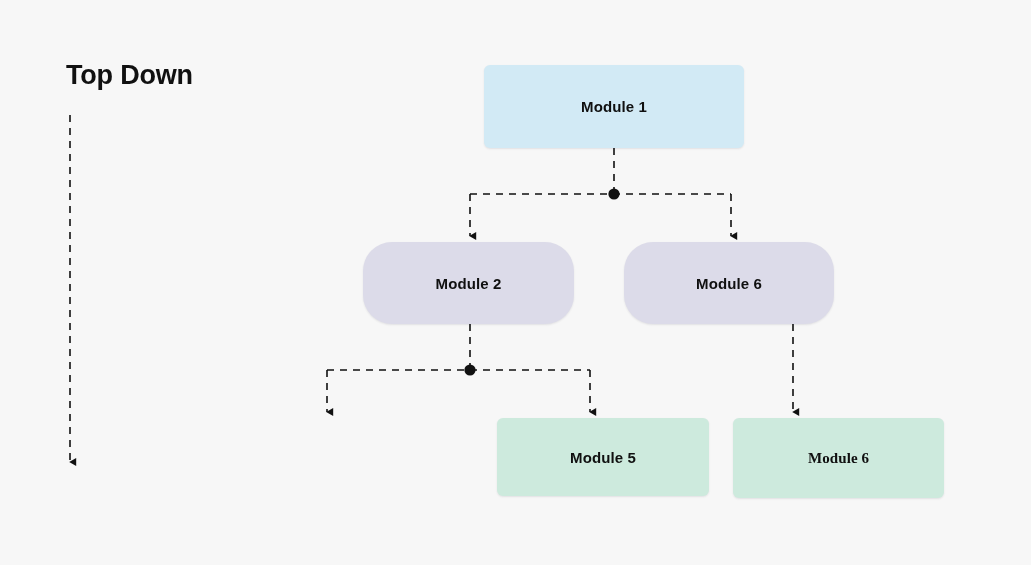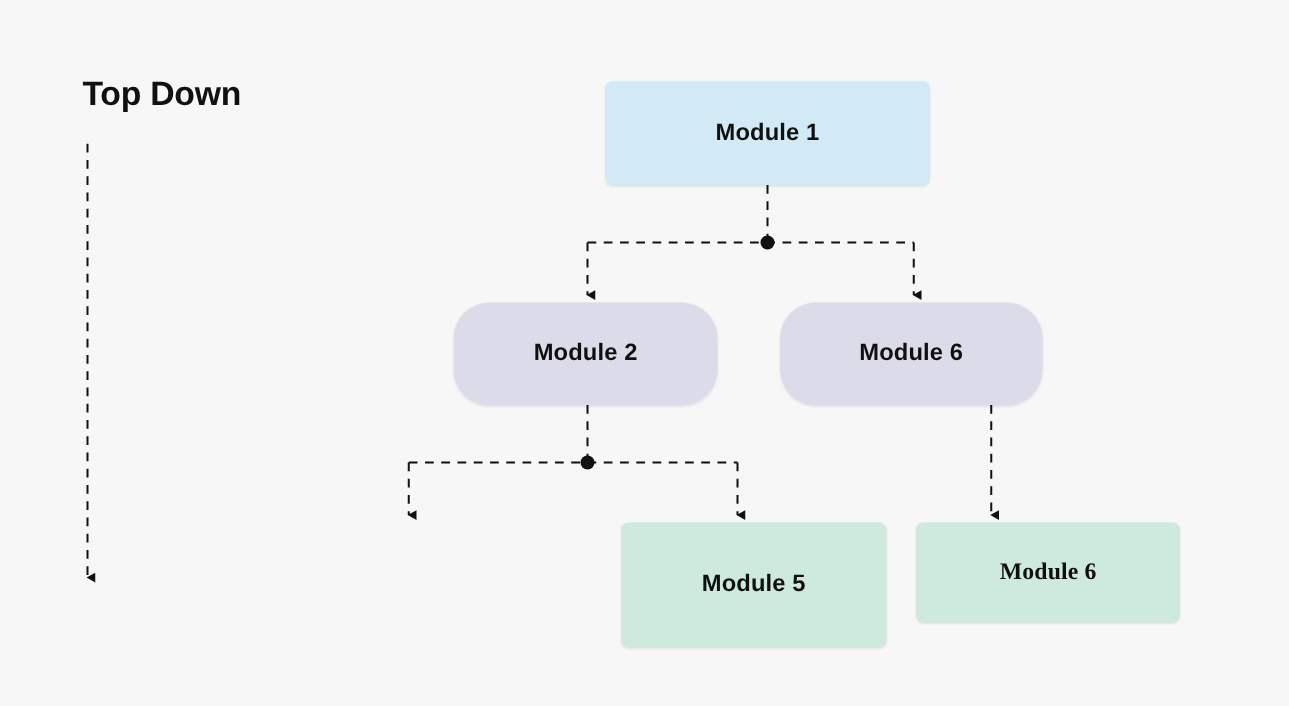--- a/index.html
+++ b/index.html
@@ -37,35 +37,35 @@
     letter-spacing: -0.2px;
     white-space: nowrap;
   }
   .node {
     position: absolute;
     box-sizing: border-box;
     border-radius: 6px;
     display: flex;
     align-items: center;
     justify-content: center;
-    font-size: 19px;
+    font-size: 15px;
     font-weight: bold;
     color: #101010;
     letter-spacing: 0.1px;
     box-shadow: 0 1px 2px rgba(40, 40, 60, 0.10);
   }
   .node-l1 { background: #d2eaf5; }
   .node-l2 { background: #dcdbe9; border-radius: 29px; }
   .node-l3 { background: #cdeadd; }
 
   .n-m1 { left: 484px; top: 65px;  width: 260px; height: 83px; }
   .n-m2 { left: 363px; top: 242px; width: 211px; height: 82px; }
   .n-m3 { left: 624px; top: 242px; width: 210px; height: 82px; }
   .n-m4 { left: 256px; top: 418px; width: 210px; height: 80px; }
-  .n-m5 { left: 497px; top: 418px; width: 212px; height: 100px; text-align: right; }
+  .n-m5 { left: 497px; top: 418px; width: 212px; height: 78px; text-align: right; }
   .n-m6 { left: 733px; top: 418px; width: 211px; height: 80px; font-family: Liberation Serif, serif; }
 </style>
 </head>
 <body>
 
 <div id="canvas">
 
   <div class="direction-label">Top Down</div>
 
   <svg id="edges" viewBox="0 0 1031 565" width="1031" height="565">

